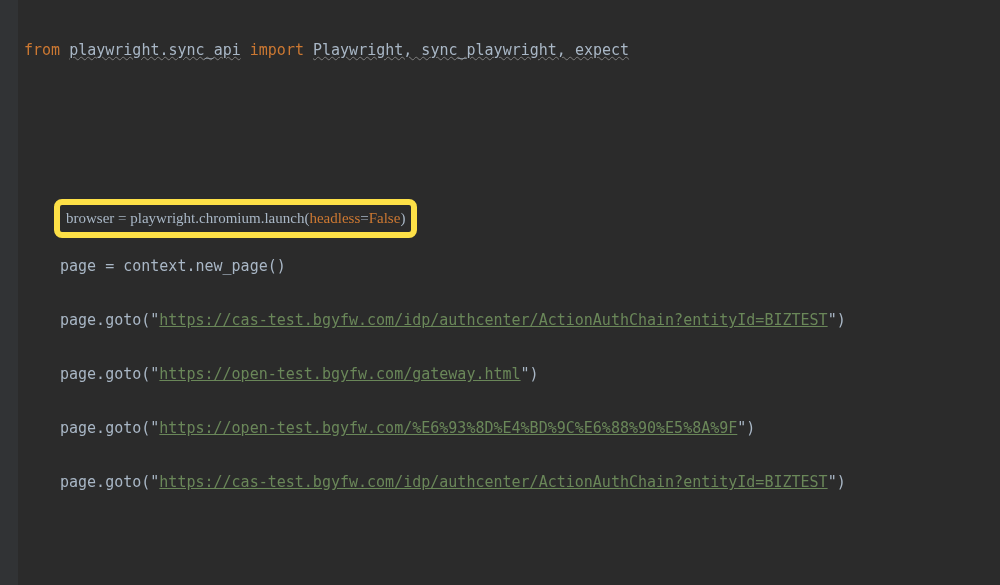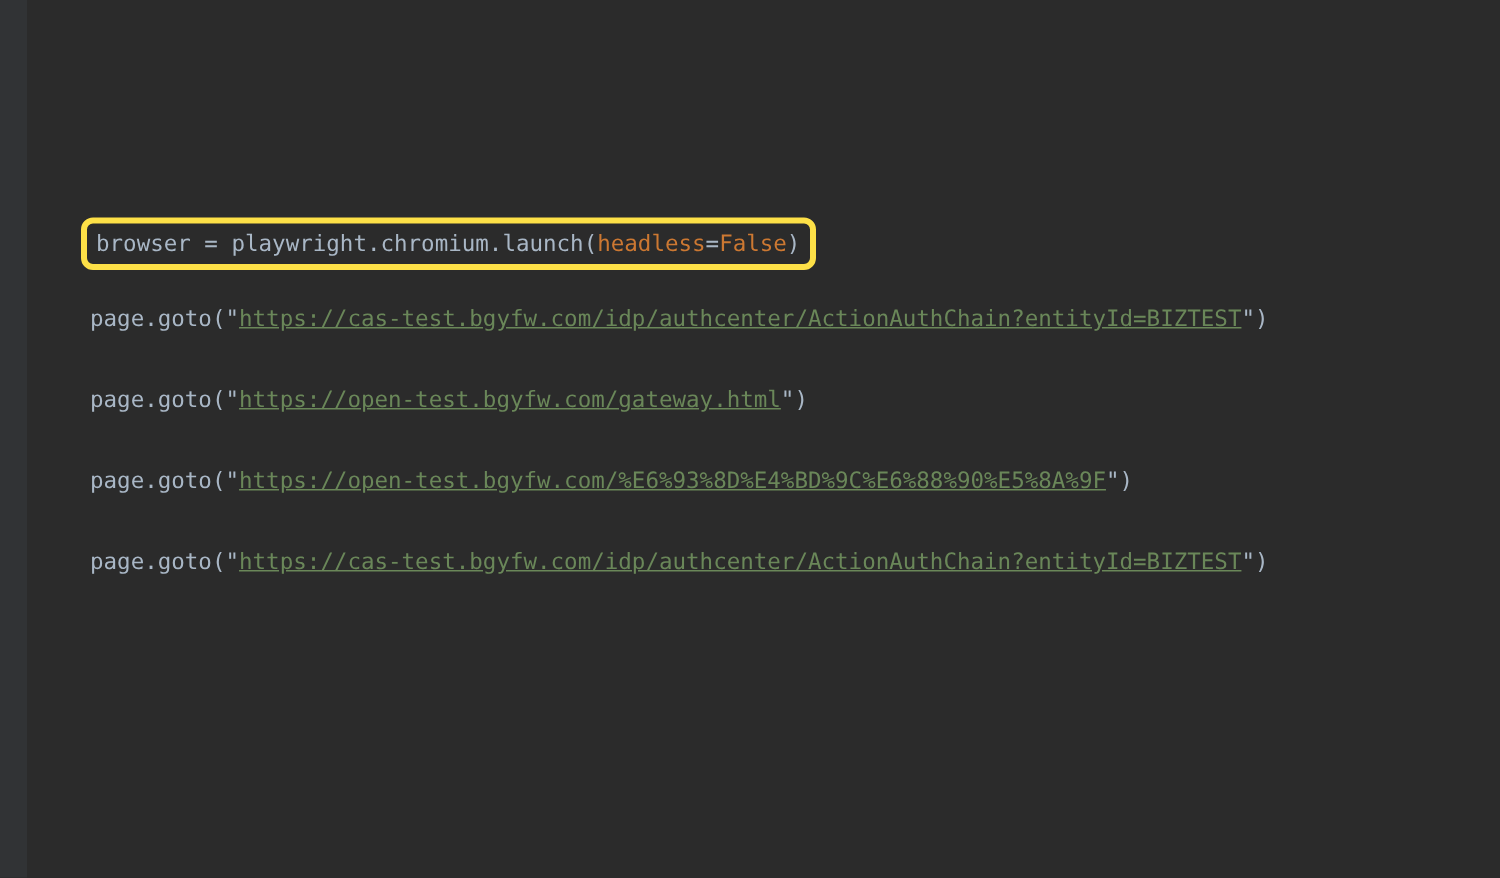--- a/index.html
+++ b/index.html
@@ -29,35 +29,38 @@
   .line { height: 27px; }
   .kw { color: #cc7832; }
   .fn { color: #ffc66d; }
   .str { color: #6a8759; text-decoration: underline; margin-top: 16px; }
   .param { color: #cc7832; }
   .plain { color: #a9b7c6; }
   .wavy { text-decoration: underline wavy #808080; text-decoration-thickness: 1px; }
   .indent1 { padding-left: 36px; }
   .highlight-box {
     display: inline-block;
-    border: 4px solid #fde047;
+    border: 6px solid #fde047;
     border-radius: 8px;
     padding: 0 6px;
     margin-left: -6px;
+    font-family: Liberation Serif, serif;
   }
 </style>
 </head>
 <body>
 
 <div class="gutter"></div>
 
 <div class="code-area">
+<div class="line"><span class="kw">from</span><span class="plain"> </span><span class="plain wavy">playwright.sync_api</span><span class="plain"> </span><span class="kw">import</span><span class="plain"> </span><span class="plain wavy">Playwright, sync_playwright, expect</span></div>
 <div class="line"></div>
 <div class="line"></div>
 <div class="line indent1"><span class="highlight-box"><span class="plain">browser = playwright.chromium.launch(</span><span class="param">headless</span><span class="plain">=</span><span class="kw">False</span><span class="plain">)</span></span></div>
+<div class="line indent1"><span class="plain">page = context.new_page()</span></div>
 <div class="line indent1"><span class="plain">page.goto(</span><span class="plain">"</span><span class="str">https://cas-test.bgyfw.com/idp/authcenter/ActionAuthChain?entityId=BIZTEST</span><span class="plain">"</span><span class="plain">)</span></div>
 <div class="line indent1"><span class="plain">page.goto(</span><span class="plain">"</span><span class="str">https://open-test.bgyfw.com/gateway.html</span><span class="plain">"</span><span class="plain">)</span></div>
 <div class="line indent1"><span class="plain">page.goto(</span><span class="plain">"</span><span class="str">https://open-test.bgyfw.com/%E6%93%8D%E4%BD%9C%E6%88%90%E5%8A%9F</span><span class="plain">"</span><span class="plain">)</span></div>
 <div class="line indent1"><span class="plain">page.goto(</span><span class="plain">"</span><span class="str">https://cas-test.bgyfw.com/idp/authcenter/ActionAuthChain?entityId=BIZTEST</span><span class="plain">"</span><span class="plain">)</span></div>
 
 
 
 
 
 

